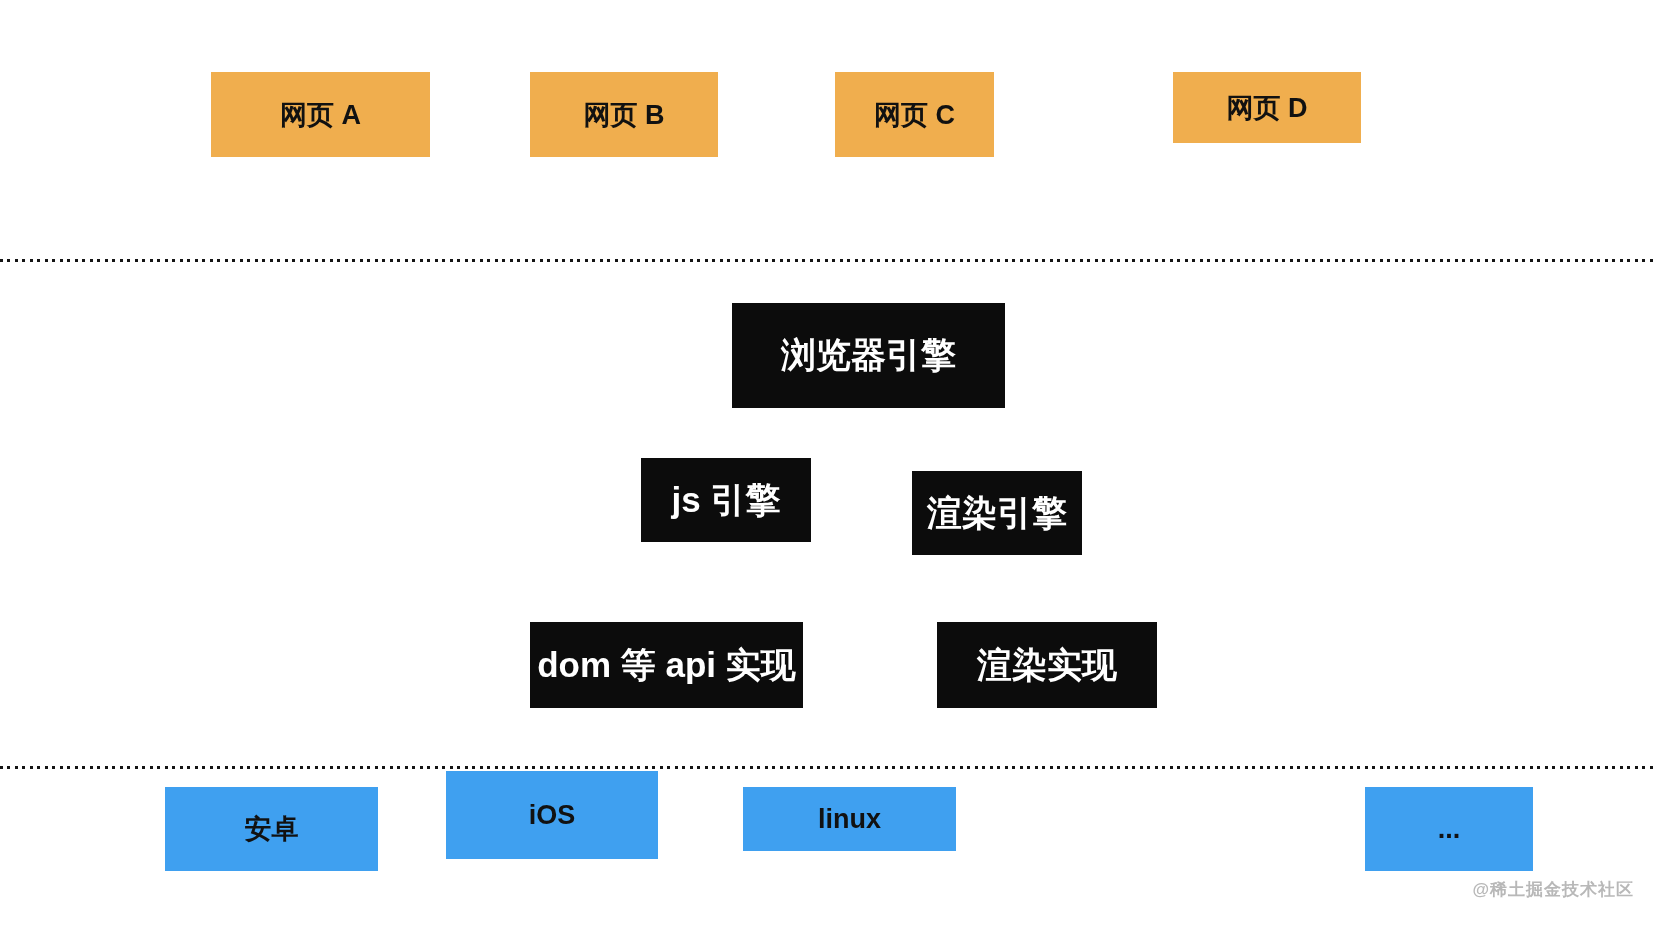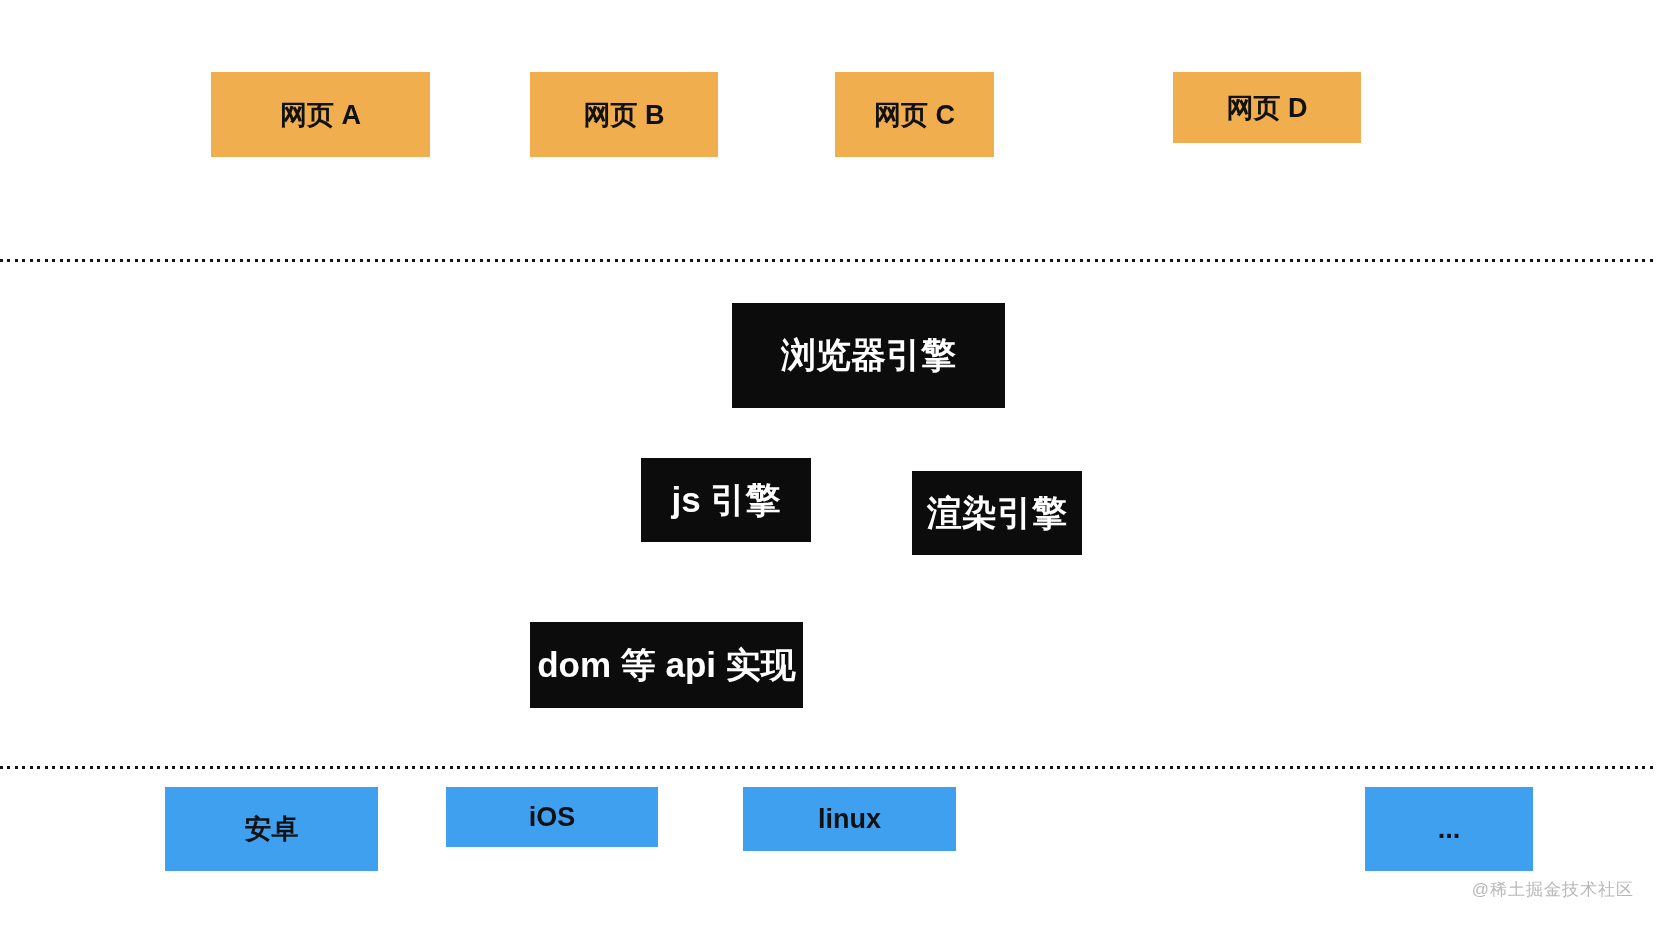--- a/index.html
+++ b/index.html
@@ -41,21 +41,21 @@
     left: 0;
     width: 1656px;
     height: 3px;
     background-image: repeating-linear-gradient(90deg, #141414 0px, #141414 3px, transparent 3px, transparent 7.5px);
   }
   .watermark {
     position: absolute;
     right: 22px;
     top: 878px;
     font-size: 17px;
-    font-weight: 400;
+    font-weight: 700;
     color: #B8B8B8;
     letter-spacing: 1px;
   }
 
   
   .pos-web-a { left: 211px;  top: 72px; width: 219px; height: 85px; }
   .pos-web-b { left: 530px;  top: 72px; width: 188px; height: 85px; }
   .pos-web-c { left: 835px;  top: 72px; width: 159px; height: 85px; }
   .pos-web-d { left: 1165px; top: 72px; width: 188px; height: 71px; margin-left: 8px; }
 
@@ -65,21 +65,21 @@
 
   
   .pos-browser-engine { left: 732px; top: 303px; width: 273px; height: 105px; }
   .pos-js-engine      { left: 641px; top: 458px; width: 170px; height: 84px; }
   .pos-render-engine  { left: 912px; top: 471px; width: 170px; height: 84px; }
   .pos-dom-impl       { left: 530px; top: 622px; width: 273px; height: 86px; }
   .pos-render-impl    { left: 937px; top: 622px; width: 220px; height: 86px; }
 
   
   .pos-os-android { left: 165px;  top: 787px; width: 213px; height: 84px; }
-  .pos-os-ios     { left: 446px;  top: 787px; width: 212px; height: 60px; }
+  .pos-os-ios     { left: 446px;  top: 771px; width: 212px; height: 88px; }
   .pos-os-linux   { left: 743px;  top: 787px; width: 213px; height: 64px; }
   .pos-os-windows { left: 1067px; top: 787px; width: 212px; height: 84px; }
   .pos-os-more    { left: 1365px; top: 787px; width: 168px; height: 84px; }
 </style>
 </head>
 <body>
 
 <div class="canvas">
 
   <div class="box box-webpage pos-web-a">
@@ -102,20 +102,23 @@
   </div>
   <div class="box box-engine pos-js-engine">
     <span>js 引擎</span>
   </div>
   <div class="box box-engine pos-render-engine">
     <span>渲染引擎</span>
   </div>
   <div class="box box-engine pos-dom-impl">
     <span>dom 等 api 实现</span>
   </div>
+  <div class="box box-engine pos-render-impl">
+    <span>渲染实现</span>
+  </div>
 
   <div class="dotted-line pos-sep-bottom"></div>
 
   <div class="box box-platform pos-os-android">
     <span>安卓</span>
   </div>
   <div class="box box-platform pos-os-ios">
     <span>iOS</span>
   </div>
   <div class="box box-platform pos-os-linux">

